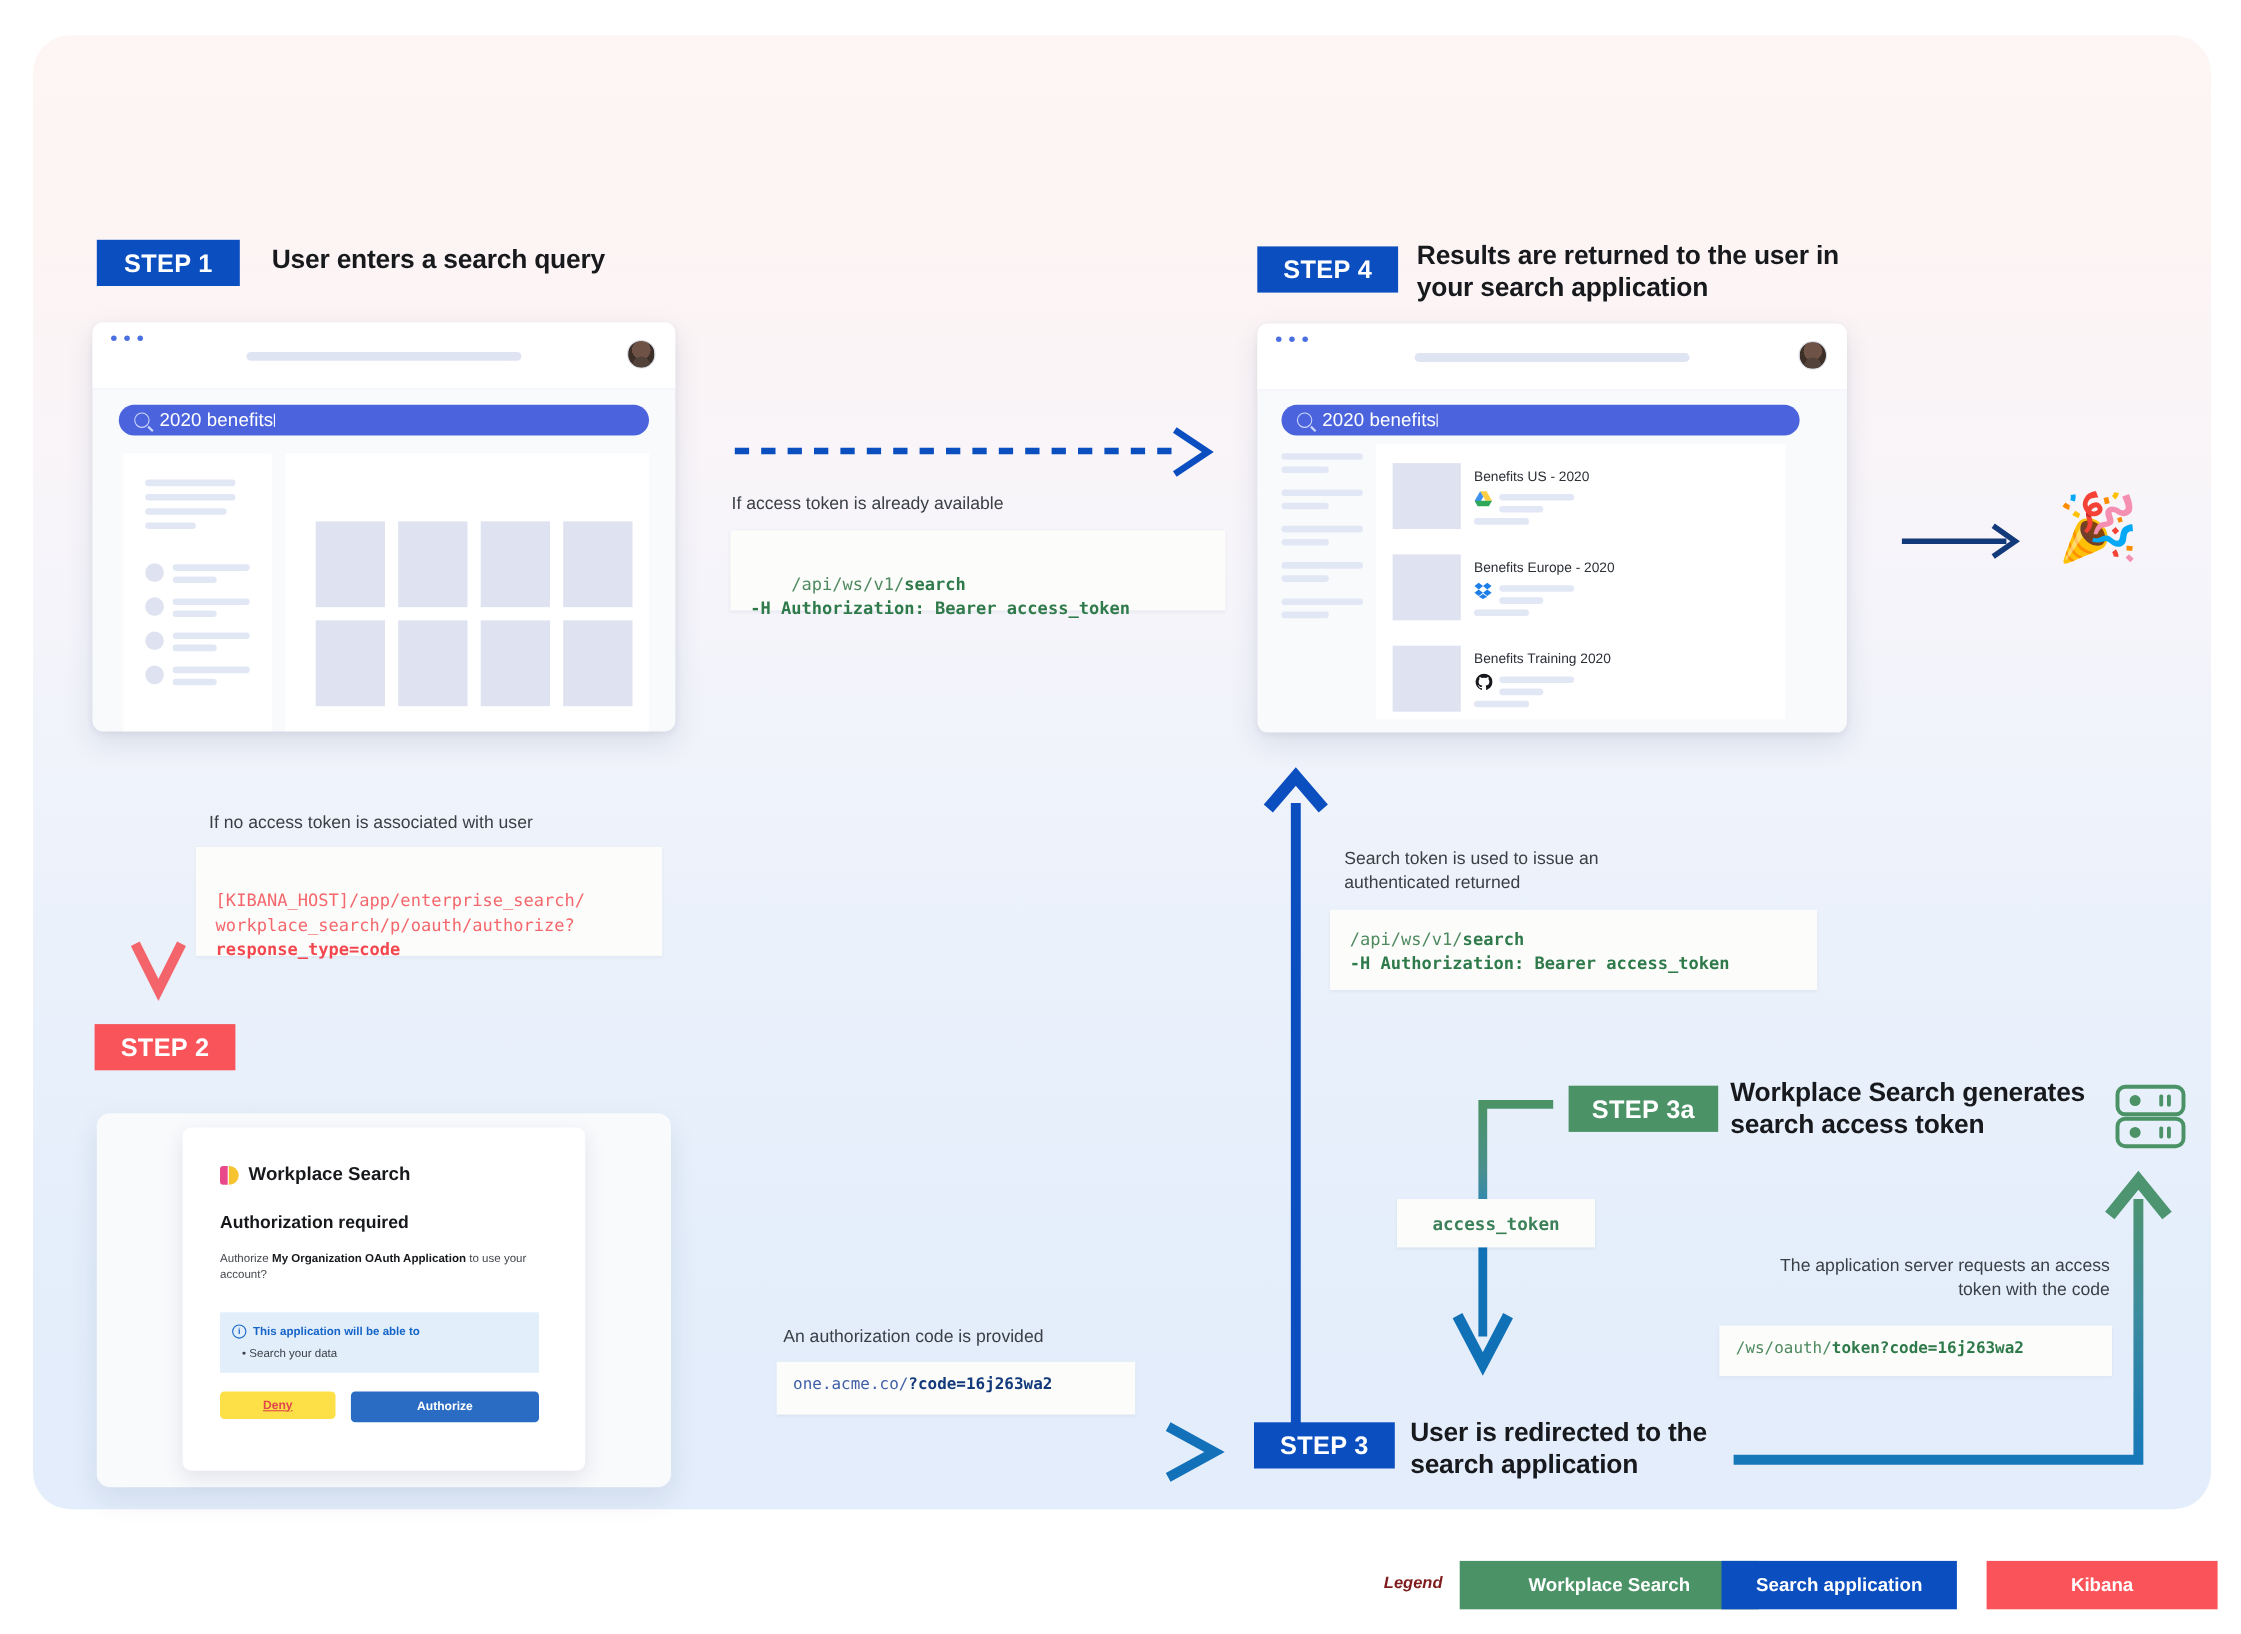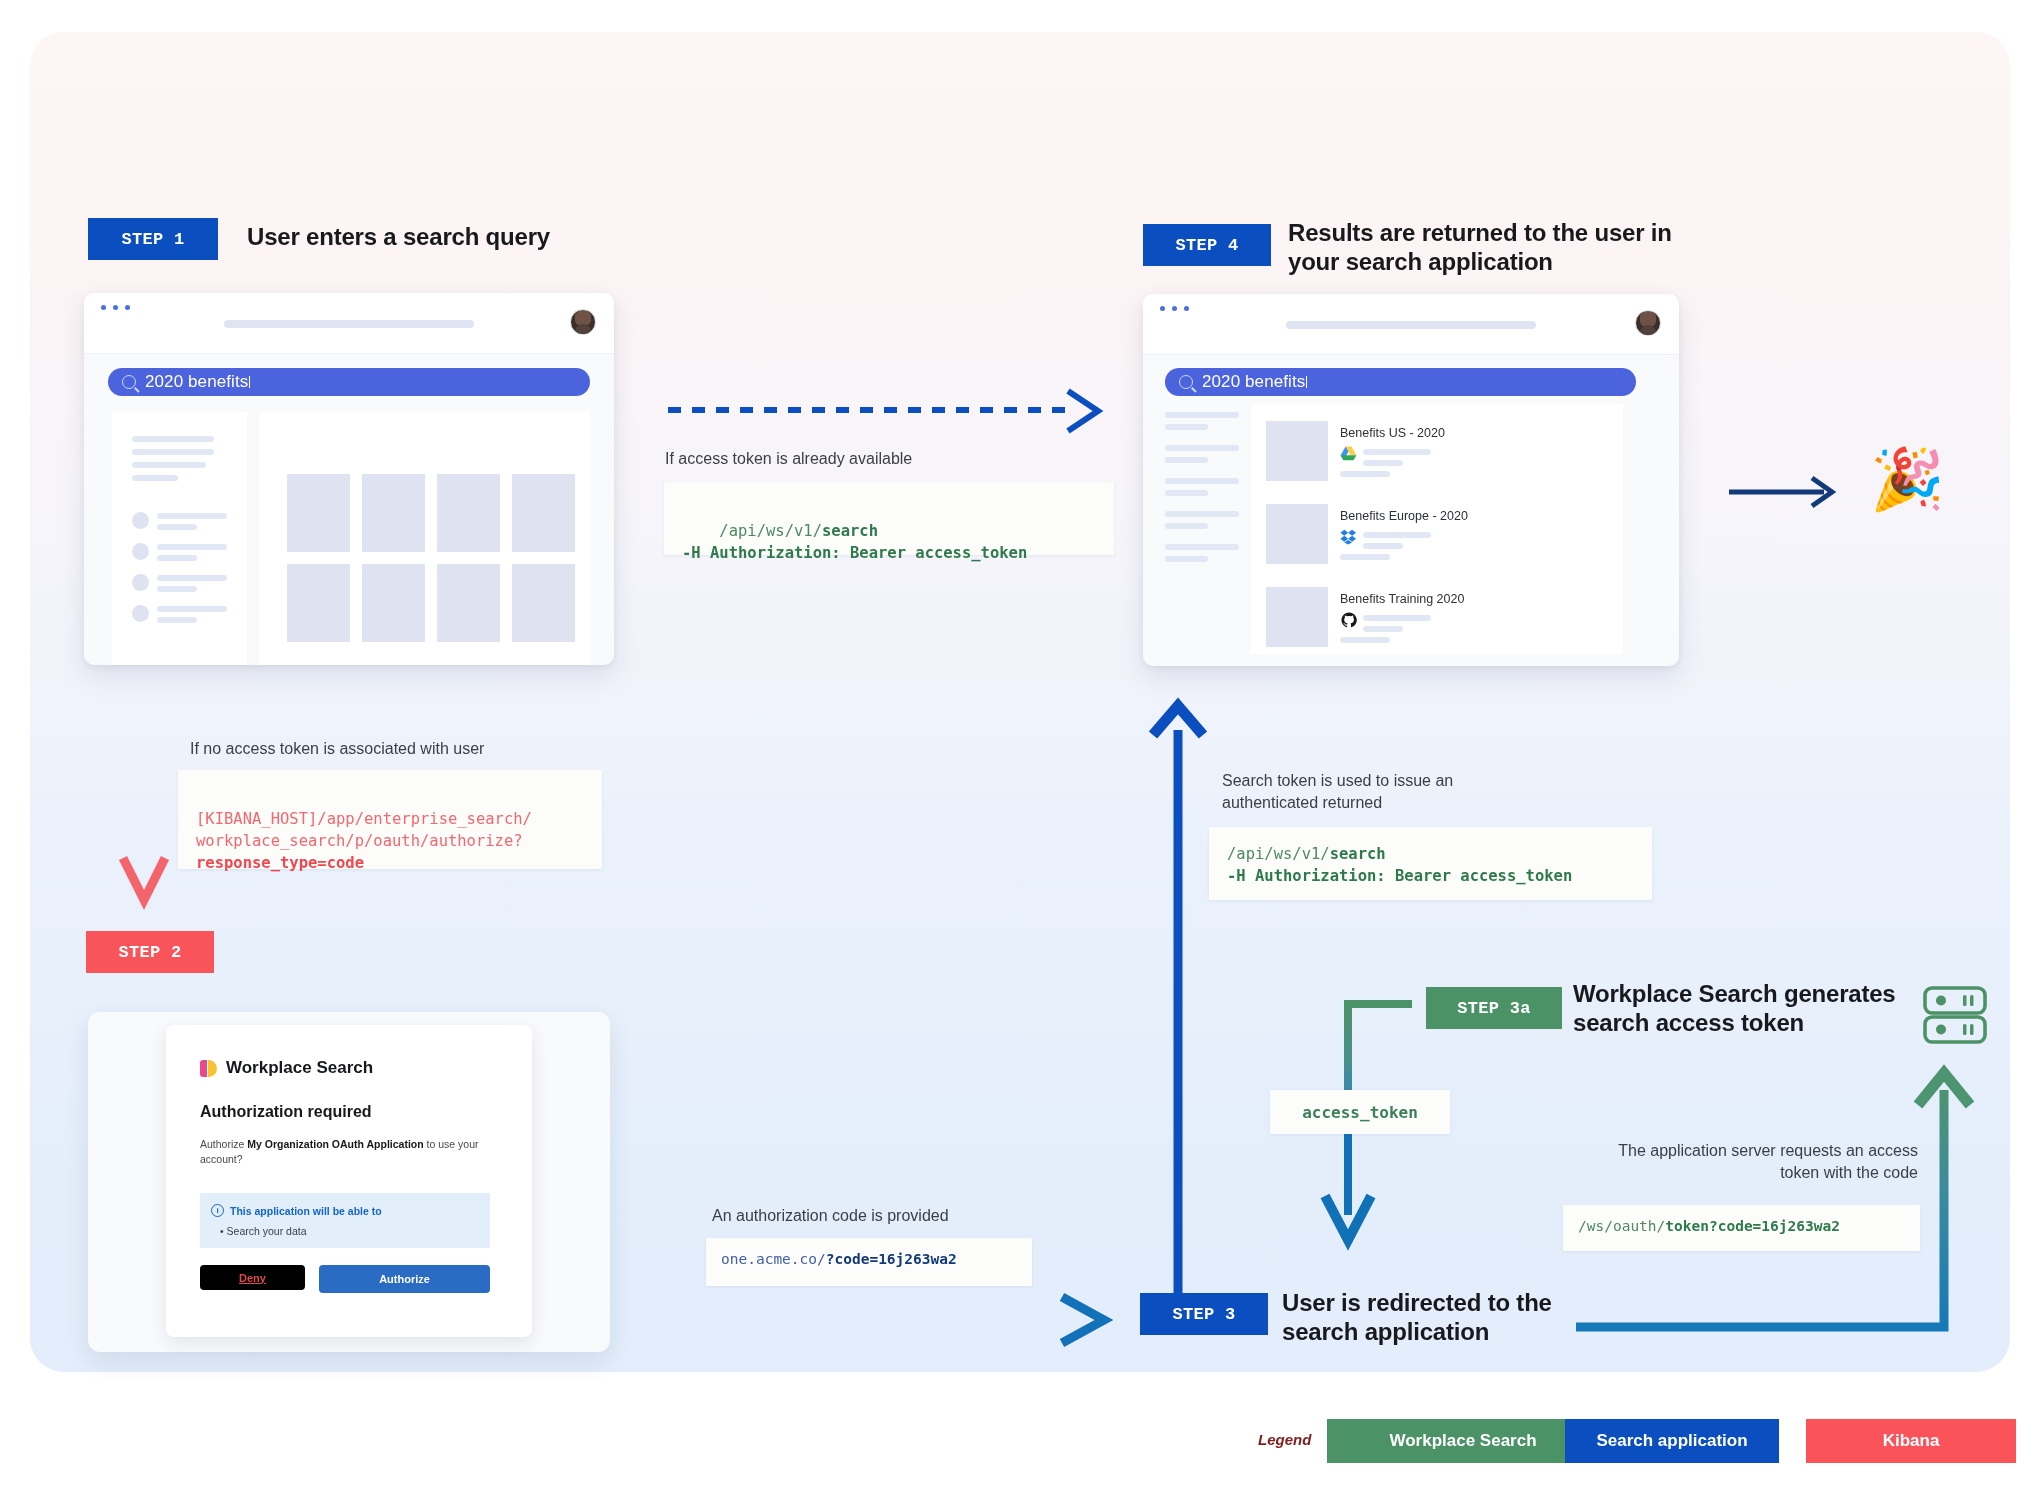--- a/index.html
+++ b/index.html
@@ -19,21 +19,21 @@
 
   
   .title{
     position:absolute;left:0;top:102px;width:2037px;text-align:center;
     font-size:33px;font-weight:bold;color:#16181c;letter-spacing:-0.2px;
   }
 
   
   .badge{
     position:absolute;display:flex;align-items:center;justify-content:center;
-    color:#fff;font-size:17px;font-weight:bold;letter-spacing:0.3px;font-family:Liberation Mono, monospace;
+    color:#fff;font-size:23px;font-weight:bold;letter-spacing:0.3px;
   }
   .badge.blue{background:#0b4ec0;}
   .badge.red{background:#f9545a;}
   .badge.green{background:#4b9366;}
 
   .steptitle{
     position:absolute;font-size:24px;font-weight:bold;color:#17191d;
     line-height:29px;letter-spacing:-0.2px;
   }
 
@@ -125,21 +125,21 @@
   .infotitle{font-size:10.5px;font-weight:bold;color:#1565c9;display:flex;align-items:center;gap:6px;}
   .ico-i{
     width:11px;height:11px;border-radius:50%;border:1.2px solid #1565c9;
     font-size:8px;line-height:11px;text-align:center;color:#1565c9;font-weight:bold;flex:none;
   }
   .bullet{font-size:10.5px;color:#3b4047;}
   .btn{
     position:absolute;border-radius:4px;display:flex;align-items:center;justify-content:center;
     font-size:11px;font-weight:bold;
   }
-  .btn.deny{background:#000000;color:#e0484b;text-decoration:underline;}
+  .btn.deny{background:#fde047;color:#e0484b;text-decoration:underline;}
   .btn.auth{background:#2a6cc4;color:#fff;}
 
   
   .legend-label{position:absolute;font-size:15px;font-weight:bold;color:#7f1d1d;font-style:italic;}
   .legend-chip{
     position:absolute;height:44px;display:flex;align-items:center;justify-content:center;
     color:#fff;font-size:17px;font-weight:bold;
   }
   .chip-ws{background:#4b9366;}
   .chip-sa{background:#0b4ec0;}

